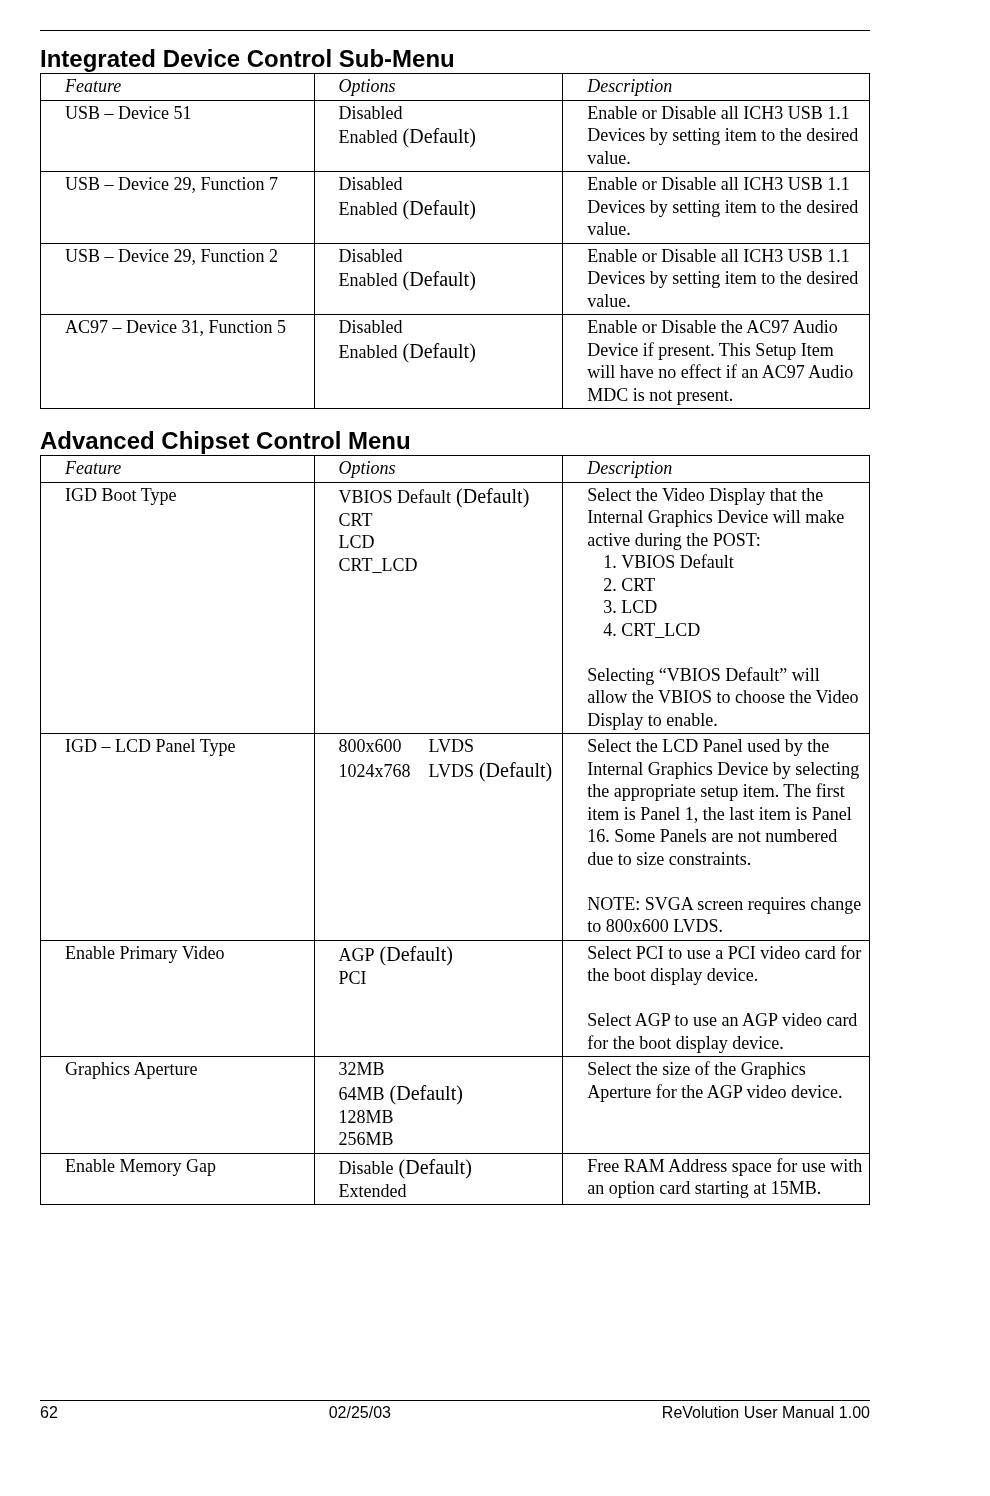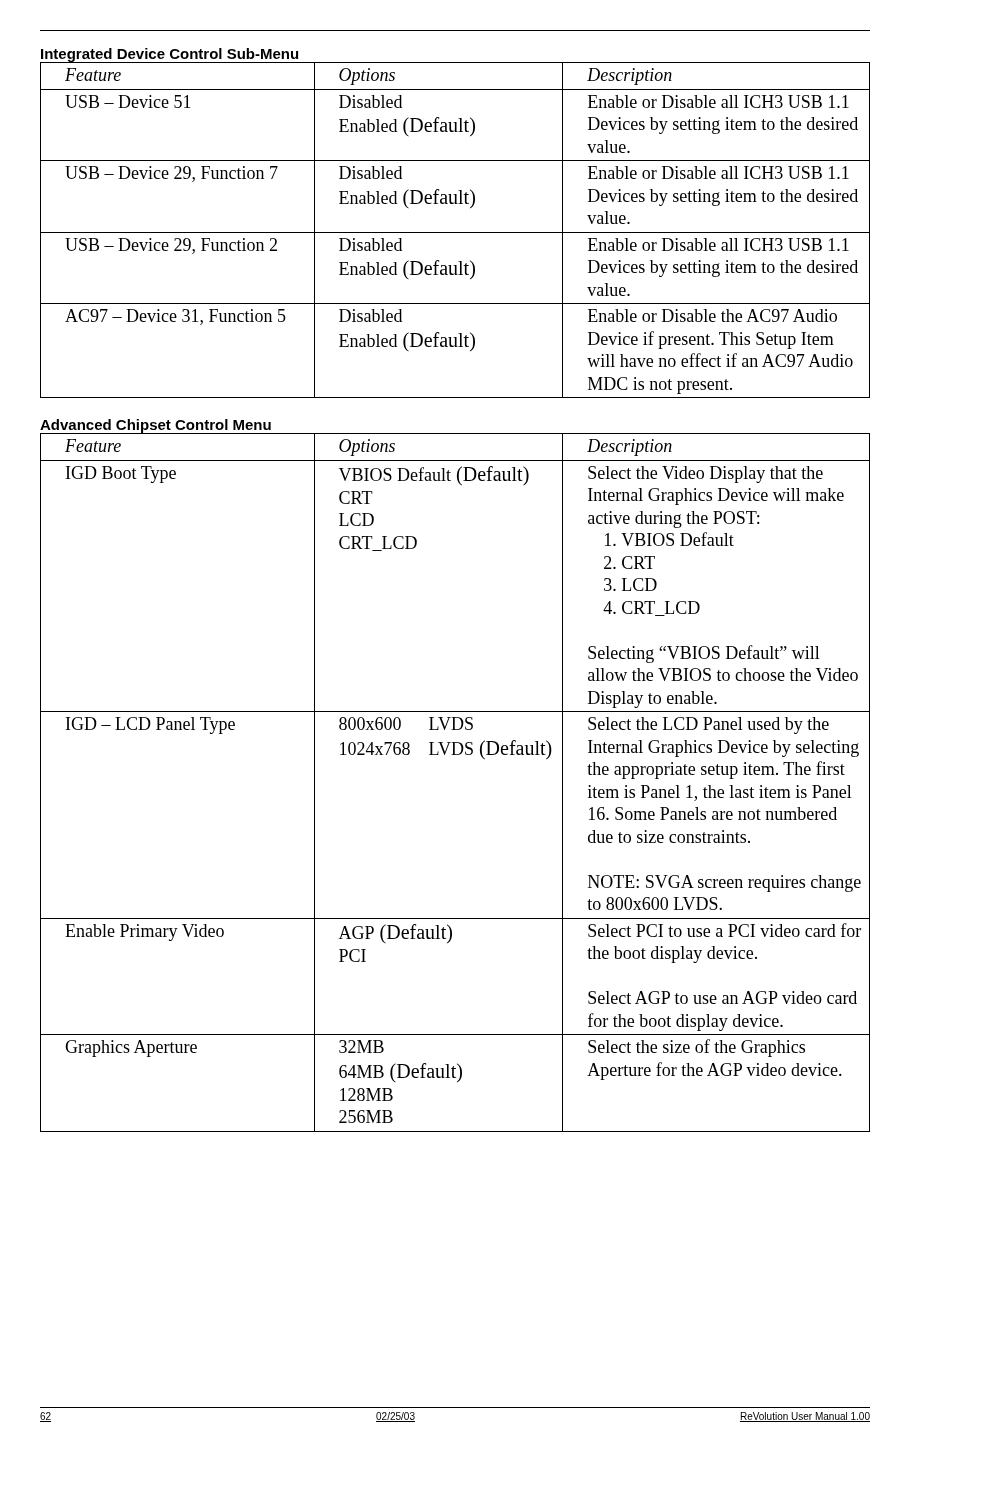--- a/index.html
+++ b/index.html
@@ -12,21 +12,21 @@
     position: relative;
     color: #000;
     box-sizing: border-box;
   }
   .top-rule {
     border-top: 1.5px solid #000;
     margin-bottom: 14px;
   }
   h2 {
     font-family: Arial, Helvetica, sans-serif;
-    font-size: 15px;
+    font-size: 24px;
     font-weight: bold;
     margin: 0 0 0 0;
     padding: 0;
   }
   table {
     border-collapse: collapse;
     width: 100%;
     margin-bottom: 18px;
     table-layout: fixed;
   }
@@ -56,22 +56,21 @@
     right: 40px;
   }
   .footer-rule {
     border-top: 1.5px solid #000;
     margin-bottom: 3px;
   }
   .footer-row {
     display: flex;
     justify-content: space-between;
     font-family: Arial, Helvetica, sans-serif;
-    font-size: 10px;
-    text-decoration: underline;
+    font-size: 16px;
   }
 </style>
 </head>
 <body>
 
 <div class="top-rule"></div>
 
 <h2>Integrated Device Control Sub-Menu</h2>
 <table>
   <colgroup>
@@ -194,20 +193,30 @@
         <td>
           <div class="opt-line">32MB</div>
           <div class="opt-line">64MB<span class="default-note"> (Default)</span></div>
           <div class="opt-line">128MB</div>
           <div class="opt-line">256MB</div>
         </td>
         <td class="desc-block">
           <p>Select the size of the Graphics Aperture for the AGP video device.</p>
         </td>
       </tr>
+      <tr>
+        <td>Enable Memory Gap</td>
+        <td>
+          <div class="opt-line">Disable<span class="default-note"> (Default)</span></div>
+          <div class="opt-line">Extended</div>
+        </td>
+        <td class="desc-block">
+          <p>Free RAM Address space for use with an option card starting at 15MB.</p>
+        </td>
+      </tr>
     </tbody>
 </table>
 
 <div class="footer">
   <div class="footer-rule"></div>
   <div class="footer-row">
     <span>62</span>
     <span>02/25/03</span>
     <span>ReVolution User Manual 1.00</span>
   </div>

